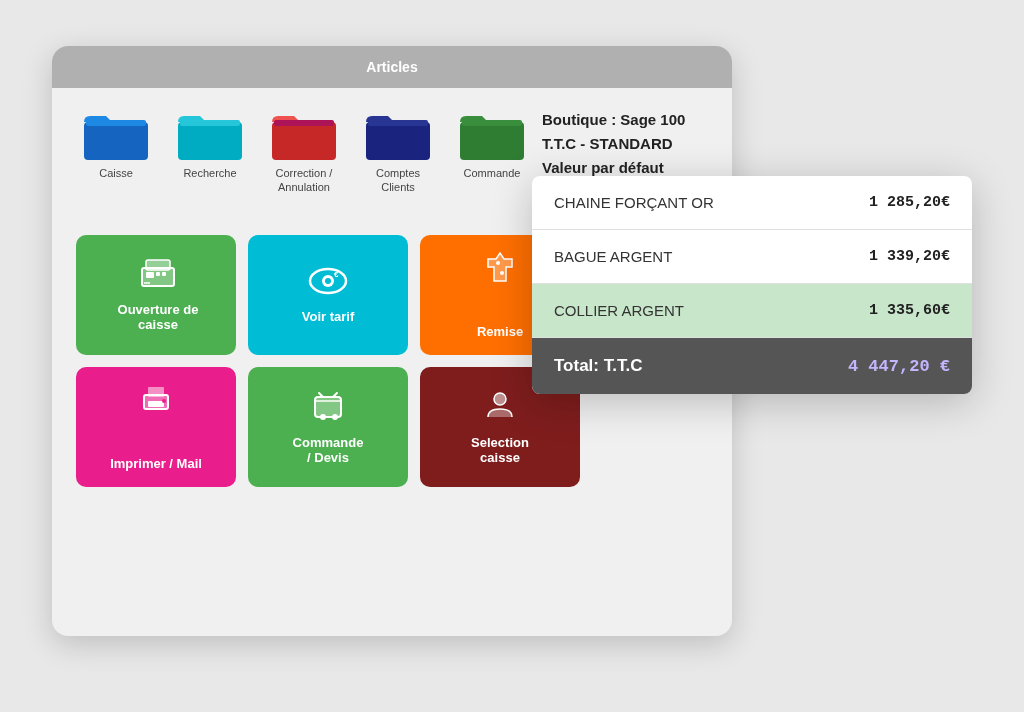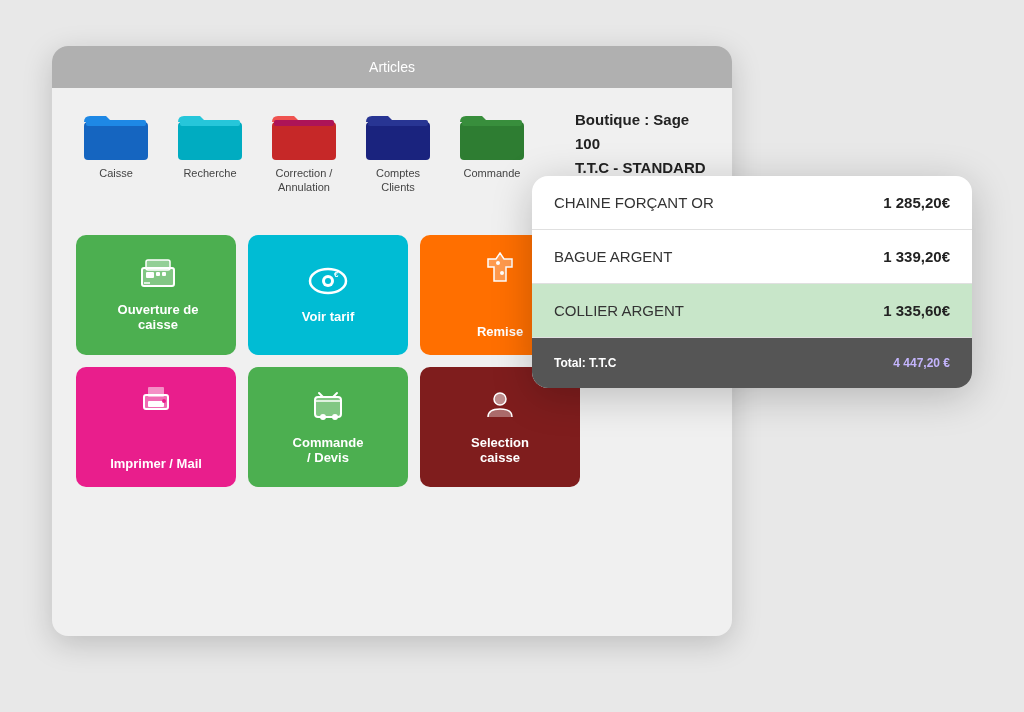--- a/index.html
+++ b/index.html
@@ -36,21 +36,21 @@
     
     .tab-bar {
       display: flex;
       height: 42px;
     }
     .tab {
       flex: 1;
       display: flex;
       align-items: center;
       justify-content: center;
-      font-weight: 400;
+      font-weight: 700;
       font-size: 14px;
       color: #fff;
       cursor: pointer;
     }
     .tab-articles {
       background: #b0b0b0;
     }
     .tab-fonctions {
       background: #4caf50;
     }
@@ -90,21 +90,20 @@
       margin-left: 10px;
       display: flex;
       flex-direction: column;
       justify-content: center;
     }
     .info-box p {
       font-size: 15px;
       font-weight: 700;
       color: #222;
       line-height: 1.6;
-      margin-left: 33px;
     }
 
     
     .buttons-grid {
       display: grid;
       grid-template-columns: repeat(3, 160px);
       grid-template-rows: repeat(2, 120px);
       gap: 12px;
     }
     .func-btn {
@@ -134,21 +133,21 @@
       line-height: 1;
     }
 
     
     .receipt-panel {
       position: absolute;
       top: 130px;
       right: 0;
       width: 440px;
       background: #fff;
-      border-radius: 16px;
+      border-radius: 8px;
       box-shadow: 0 8px 40px rgba(0,0,0,0.22);
       overflow: hidden;
     }
 
     .receipt-table {
       width: 100%;
       border-collapse: collapse;
     }
     .receipt-table td {
       padding: 18px 22px;
@@ -159,29 +158,30 @@
       border-bottom: none;
     }
     .receipt-row-label {
       color: #333;
       font-weight: 500;
     }
     .receipt-row-value {
       text-align: right;
       font-weight: 700;
       color: #222;
+      font-family: Liberation Mono, monospace;
     }
     .receipt-row-highlighted td {
       background: #c8e6c9;
     }
     .receipt-row-total td {
       background: #555;
       color: #fff;
       font-weight: 700;
-      font-size: 12px;
+      font-size: 17px;
     }
     .receipt-row-total .receipt-row-value {
       color: #c4b5fd;
     }
   </style>
 </head>
 <body>
 
 <div class="scene">
 

